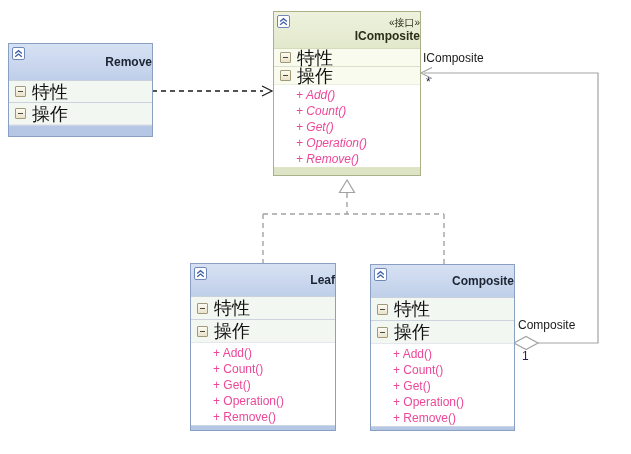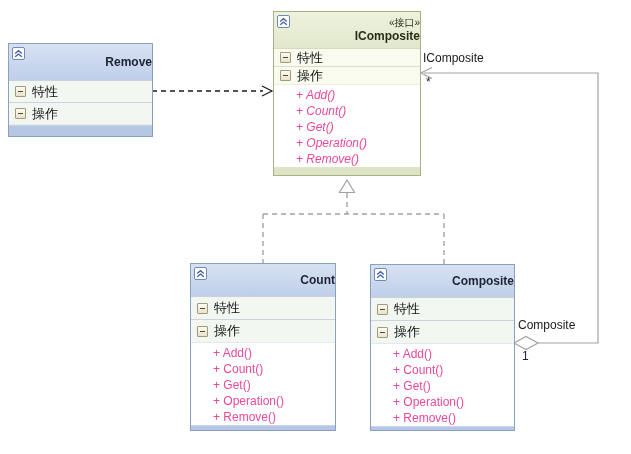--- a/index.html
+++ b/index.html
@@ -30,21 +30,21 @@
   .collapse-icon{position:absolute;left:3px;top:3px;width:13px;height:13px;background:#fff;
     border:1px solid #7088b8;border-radius:2px;box-sizing:border-box;
     display:flex;align-items:center;justify-content:center;}
   .collapse-icon svg{display:block;}
 
   .row{flex:0 0 auto;display:flex;align-items:center;background:#f3f7f2;
     border-bottom:1px solid #ccd3dd;padding-left:6px;}
   .olive .row{background:#f9fbee;border-bottom-color:#dbe0c8;}
   .row.ops{border-bottom-color:#e4e8ee;font-family:Liberation Serif, serif;}
   .olive .row.ops{border-bottom-color:#ecefdd;}
-  .row .lbl{font-size:13px;color:#111;margin-left:6px;}
+  .row .lbl{font-size:18px;color:#111;margin-left:6px;}
 
   .minus-icon{width:11px;height:11px;box-sizing:border-box;border:1px solid #a09a78;
     background:linear-gradient(180deg,#fdfbf3,#e9e2cb);border-radius:1px;
     display:flex;align-items:center;justify-content:center;}
   .minus-icon i{display:block;width:5px;height:1px;background:#4a4a3a;}
 
   .methods{flex:0 0 auto;background:#fff;padding:2px 0 0 0;}
   .method{font-size:12px;line-height:16px;padding-left:22px;color:#ec4899;white-space:nowrap;}
   .olive .method{font-style:italic;}
 
@@ -139,21 +139,21 @@
     <div class="box-footer"></div>
   </div>
 
   <div class="uml-box blue" style="left:190px;top:263px;width:146px;height:168px">
     <div class="hdr" style="height:32px">
       <span class="collapse-icon">
         <svg width="11" height="11" viewBox="0 0 11 11">
             <path d="M2.2 5.4 L5.5 2.7 L8.8 5.4 M2.2 8.8 L5.5 6.1 L8.8 8.8" stroke="#3b5fa5" stroke-width="1.3" fill="none"></path>
           </svg>
       </span>
-      <span class="title">Count</span>
+      <span class="title">Leaf</span>
     </div>
     <div class="row" style="height:22px">
       <span class="minus-icon">
           <i></i>
         </span>
       <span class="lbl">特性</span>
     </div>
     <div class="row ops" style="height:22px">
       <span class="minus-icon">
           <i></i>

